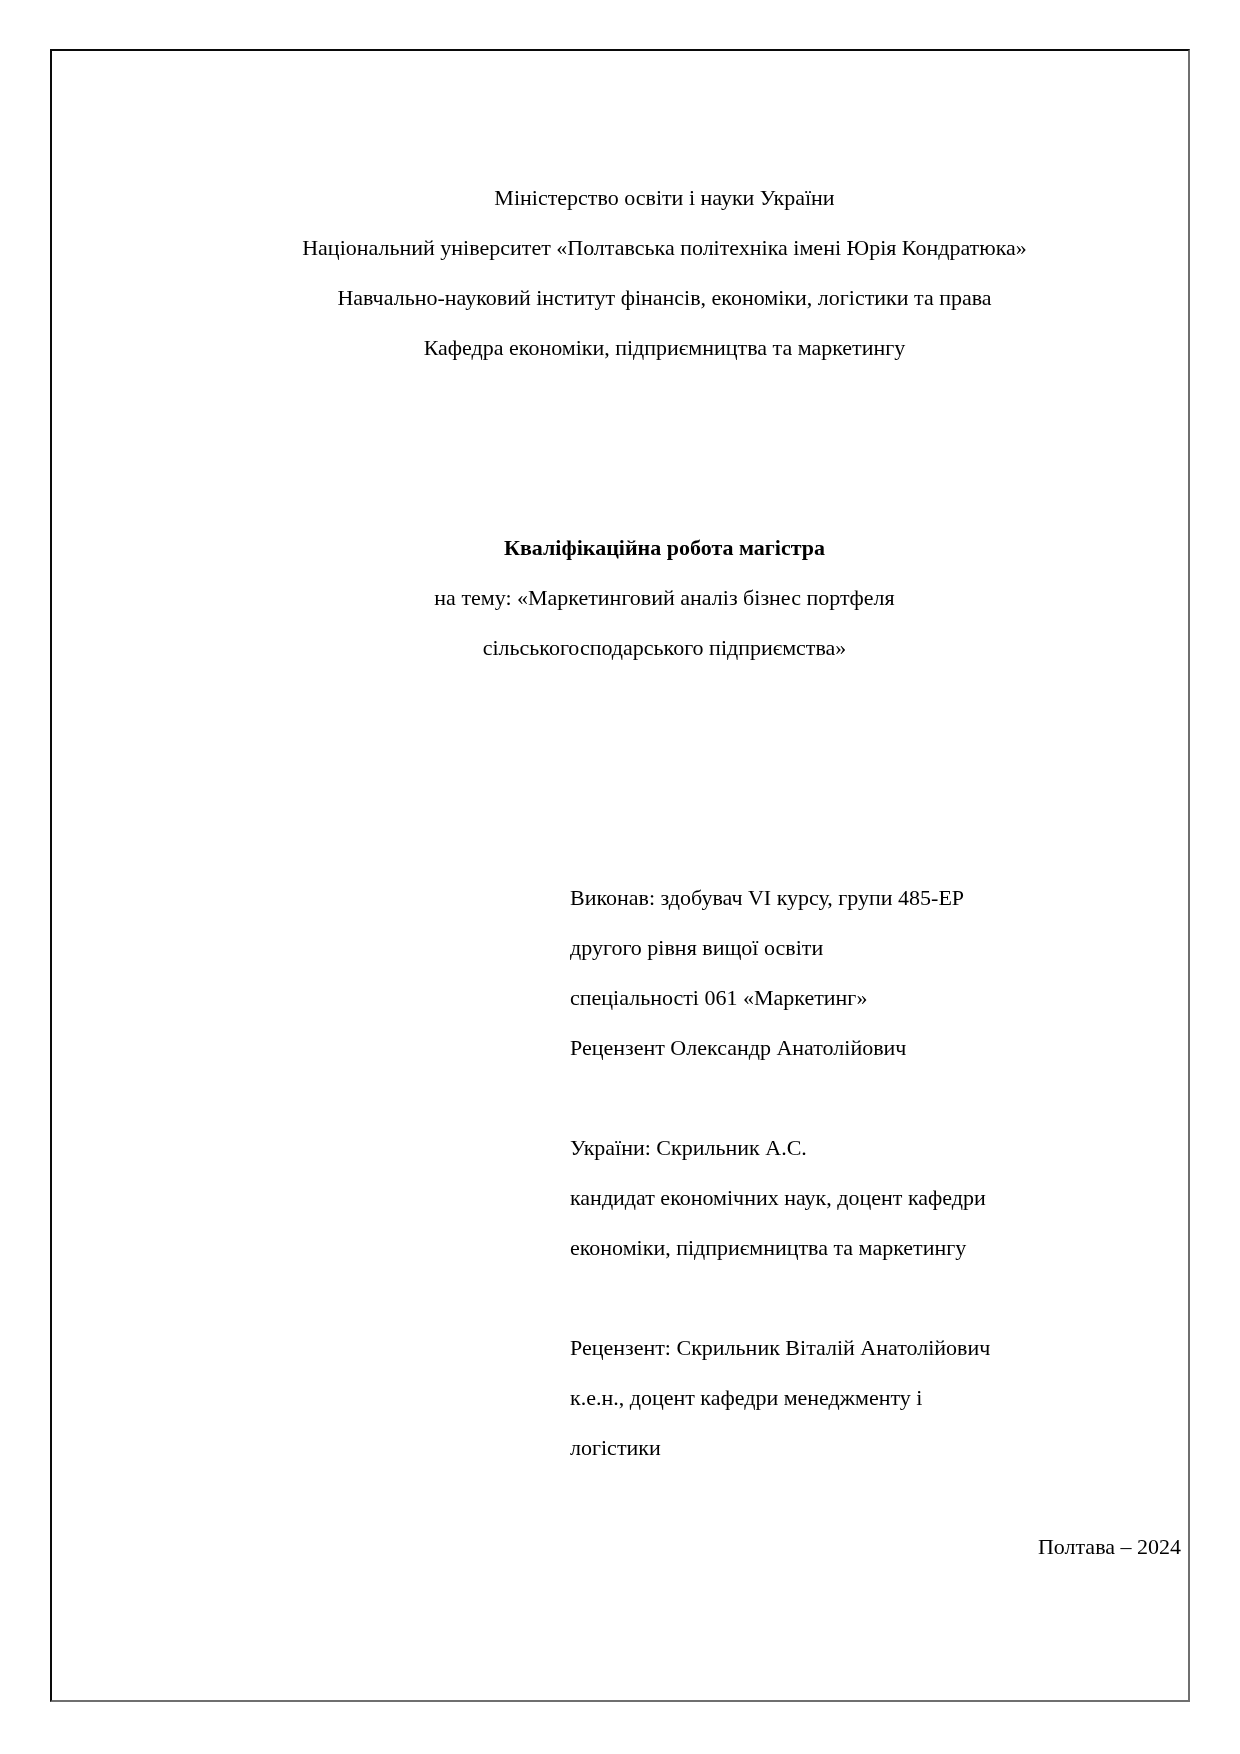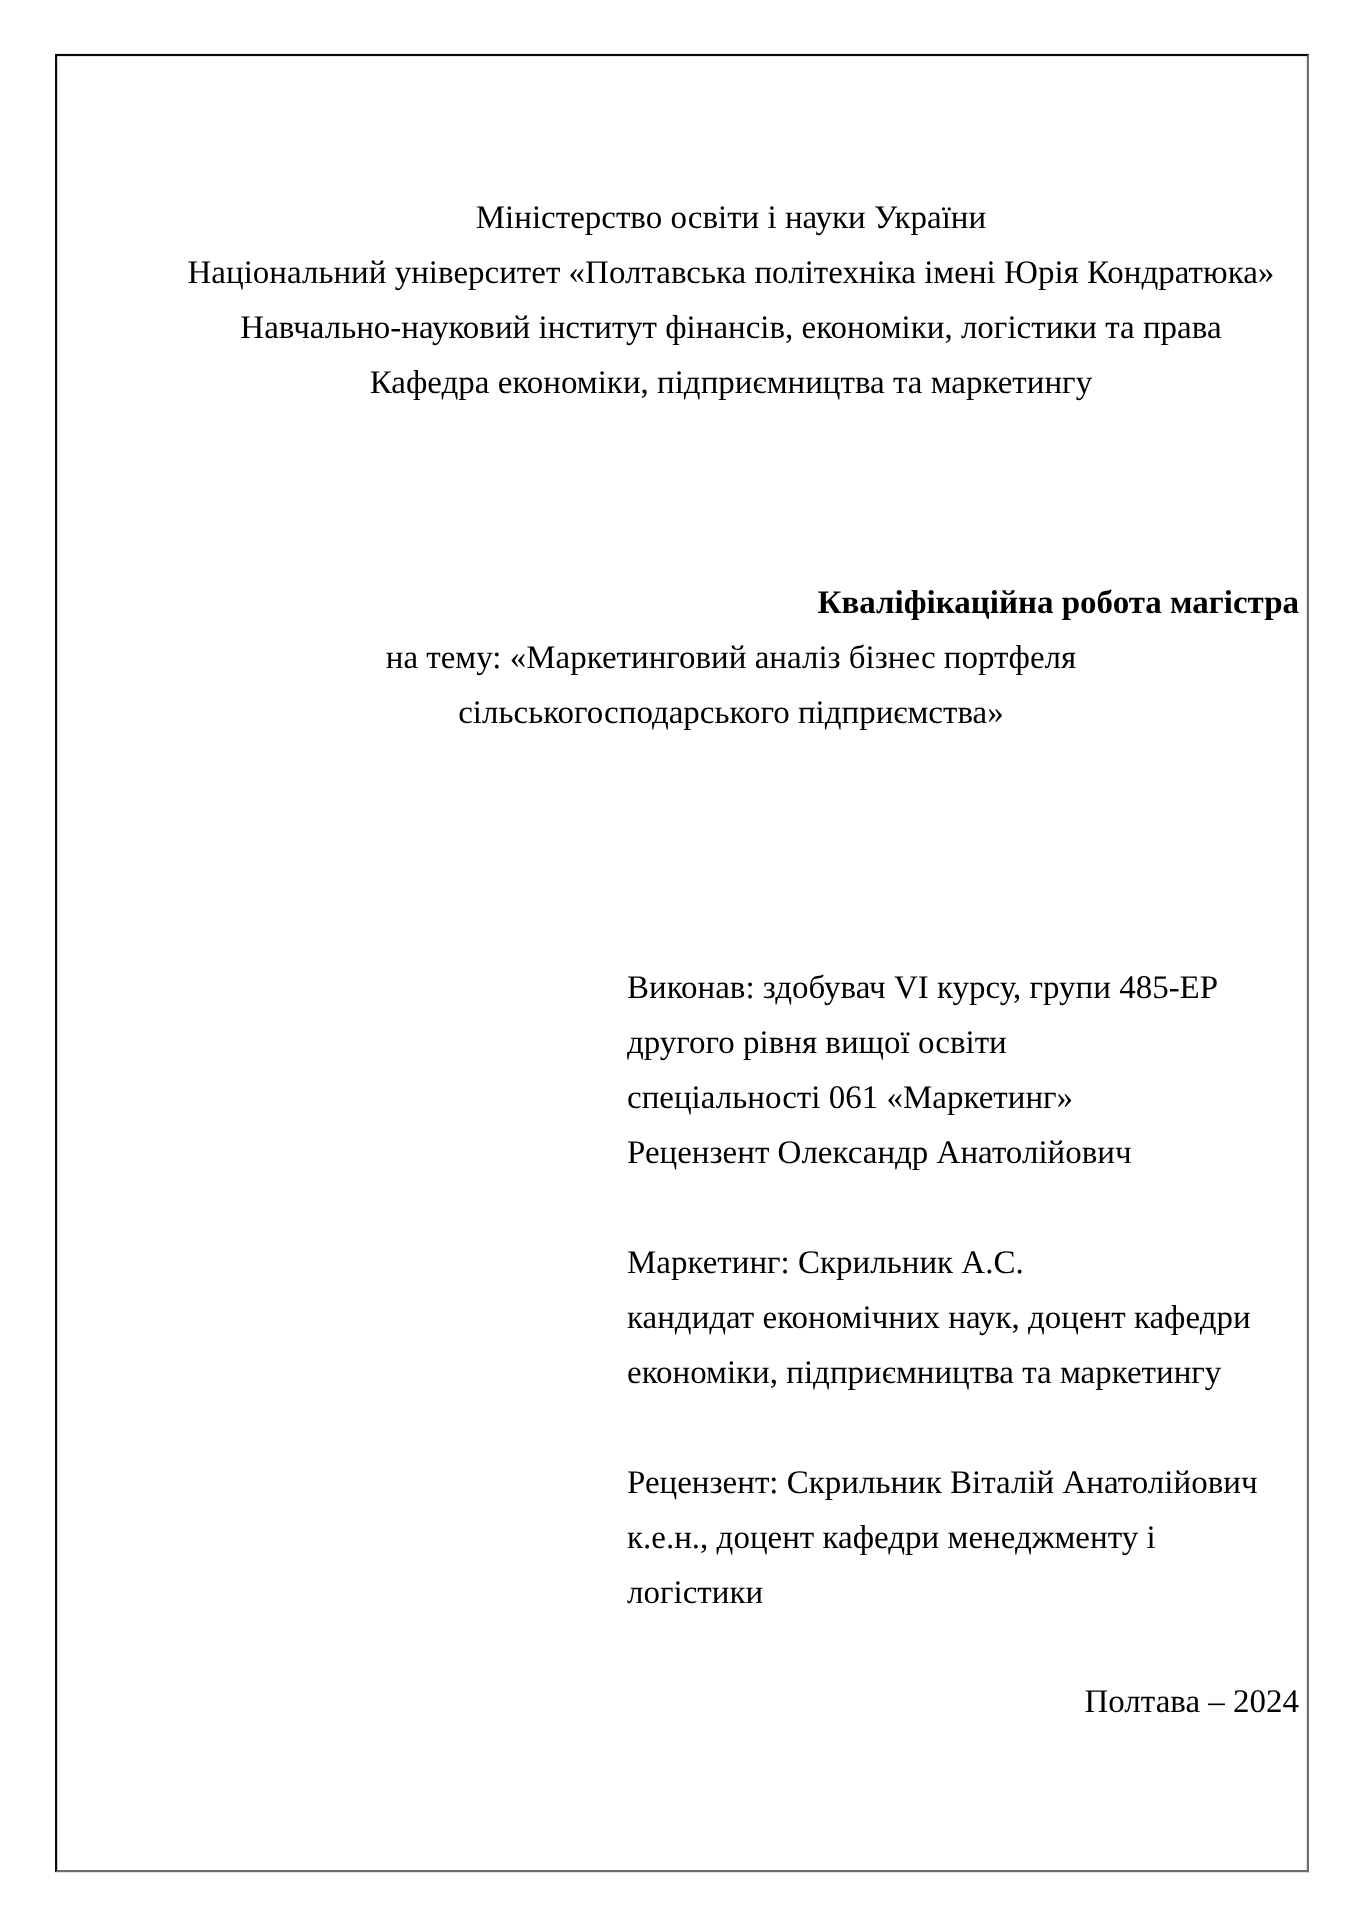--- a/index.html
+++ b/index.html
@@ -23,35 +23,34 @@
     height: 1649px;
     border: 2px solid;
     border-color: #0a0a0a #6f6f6f #6f6f6f #0a0a0a;
     box-sizing: content-box;
   }
   .doc {
     position: absolute;
     left: 148px;
     top: 173px;
     width: 1033px;
-    font-size: 30px;
+    font-size: 22px;
     line-height: 50px;
   }
   .line {
     white-space: nowrap;
   }
   .centered {
     text-align: center;
   }
   .title-block {
     margin-top: 150px;
   }
   .title-heading {
     font-weight: bold;
-    text-align: right;
   }
   .credentials-block {
     margin-top: 200px;
     margin-left: 422px;
     width: 611px;
     text-align: left;
   }
   .cred-paragraph + .cred-paragraph {
     margin-top: 50px;
   }
@@ -83,21 +82,21 @@
   <div class="credentials-block">
 
     <div class="cred-paragraph">
       <div class="line">Виконав: здобувач VI курсу, групи 485-ЕР</div>
       <div class="line">другого рівня вищої освіти</div>
       <div class="line">спеціальності 061 «Маркетинг»</div>
       <div class="line">Рецензент Олександр Анатолійович</div>
     </div>
 
     <div class="cred-paragraph">
-      <div class="line">Маркетинг: Скрильник А.С.</div>
+      <div class="line">України: Скрильник А.С.</div>
       <div class="line">кандидат економічних наук, доцент кафедри</div>
       <div class="line">економіки, підприємництва та маркетингу</div>
     </div>
 
     <div class="cred-paragraph">
       <div class="line">Рецензент: Скрильник Віталій Анатолійович</div>
       <div class="line">к.е.н., доцент кафедри менеджменту і</div>
       <div class="line">логістики</div>
     </div>
 

